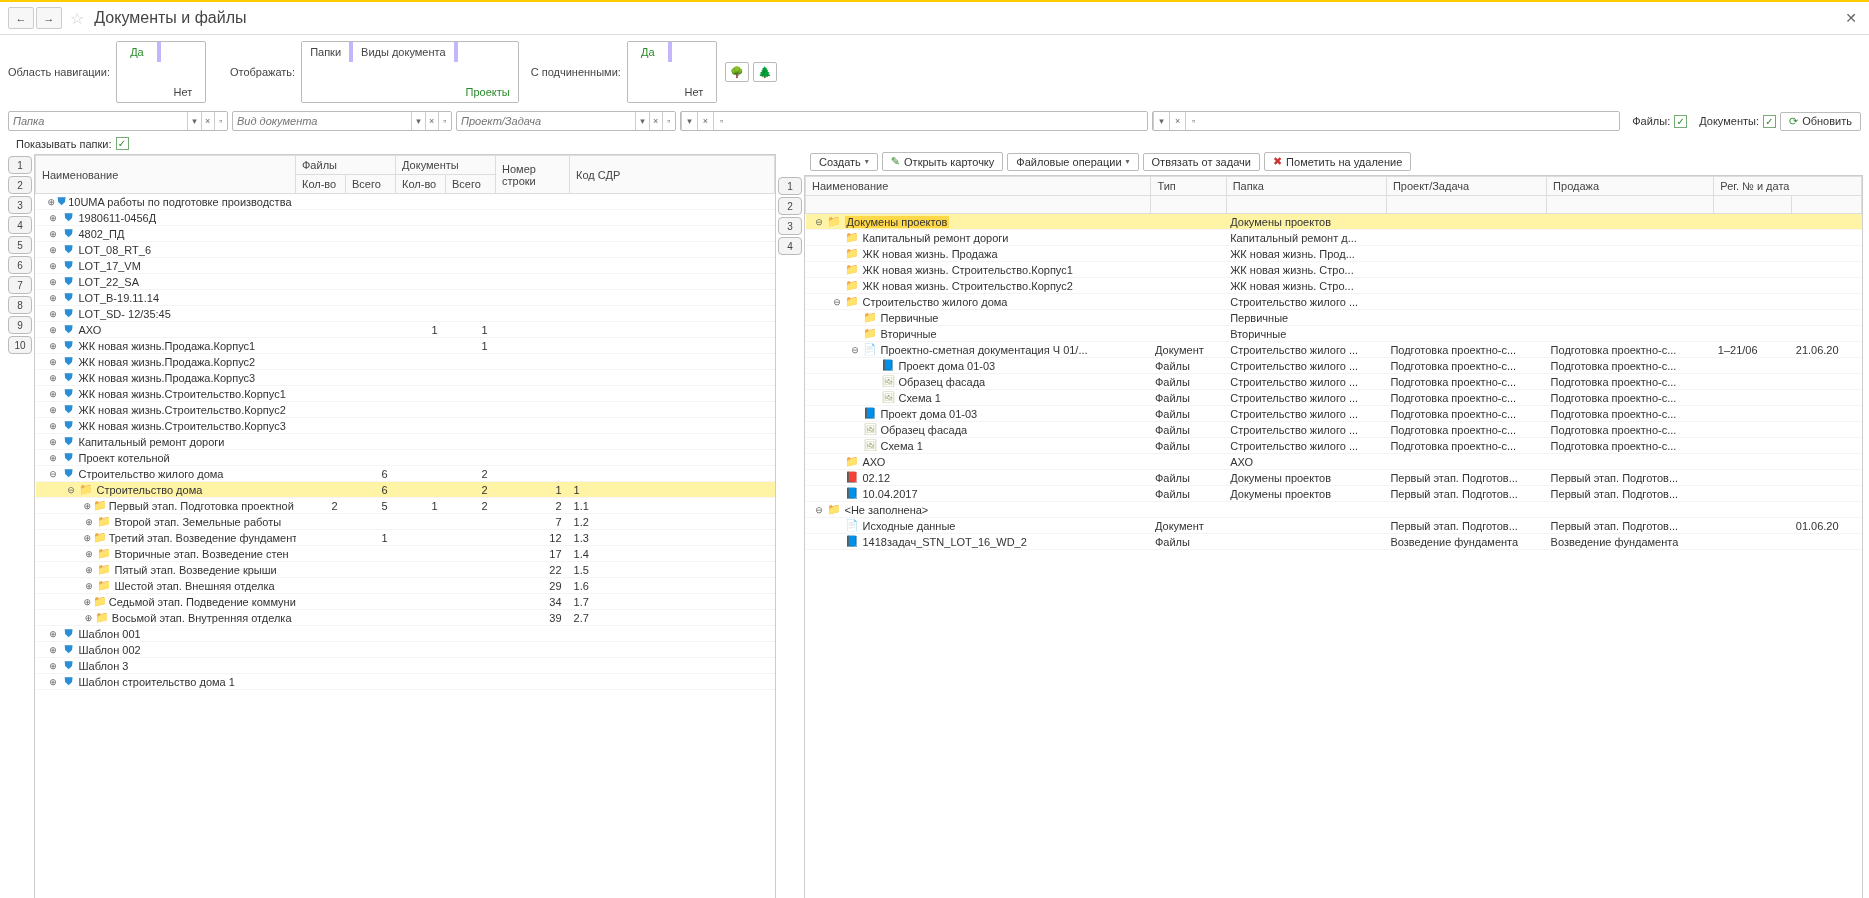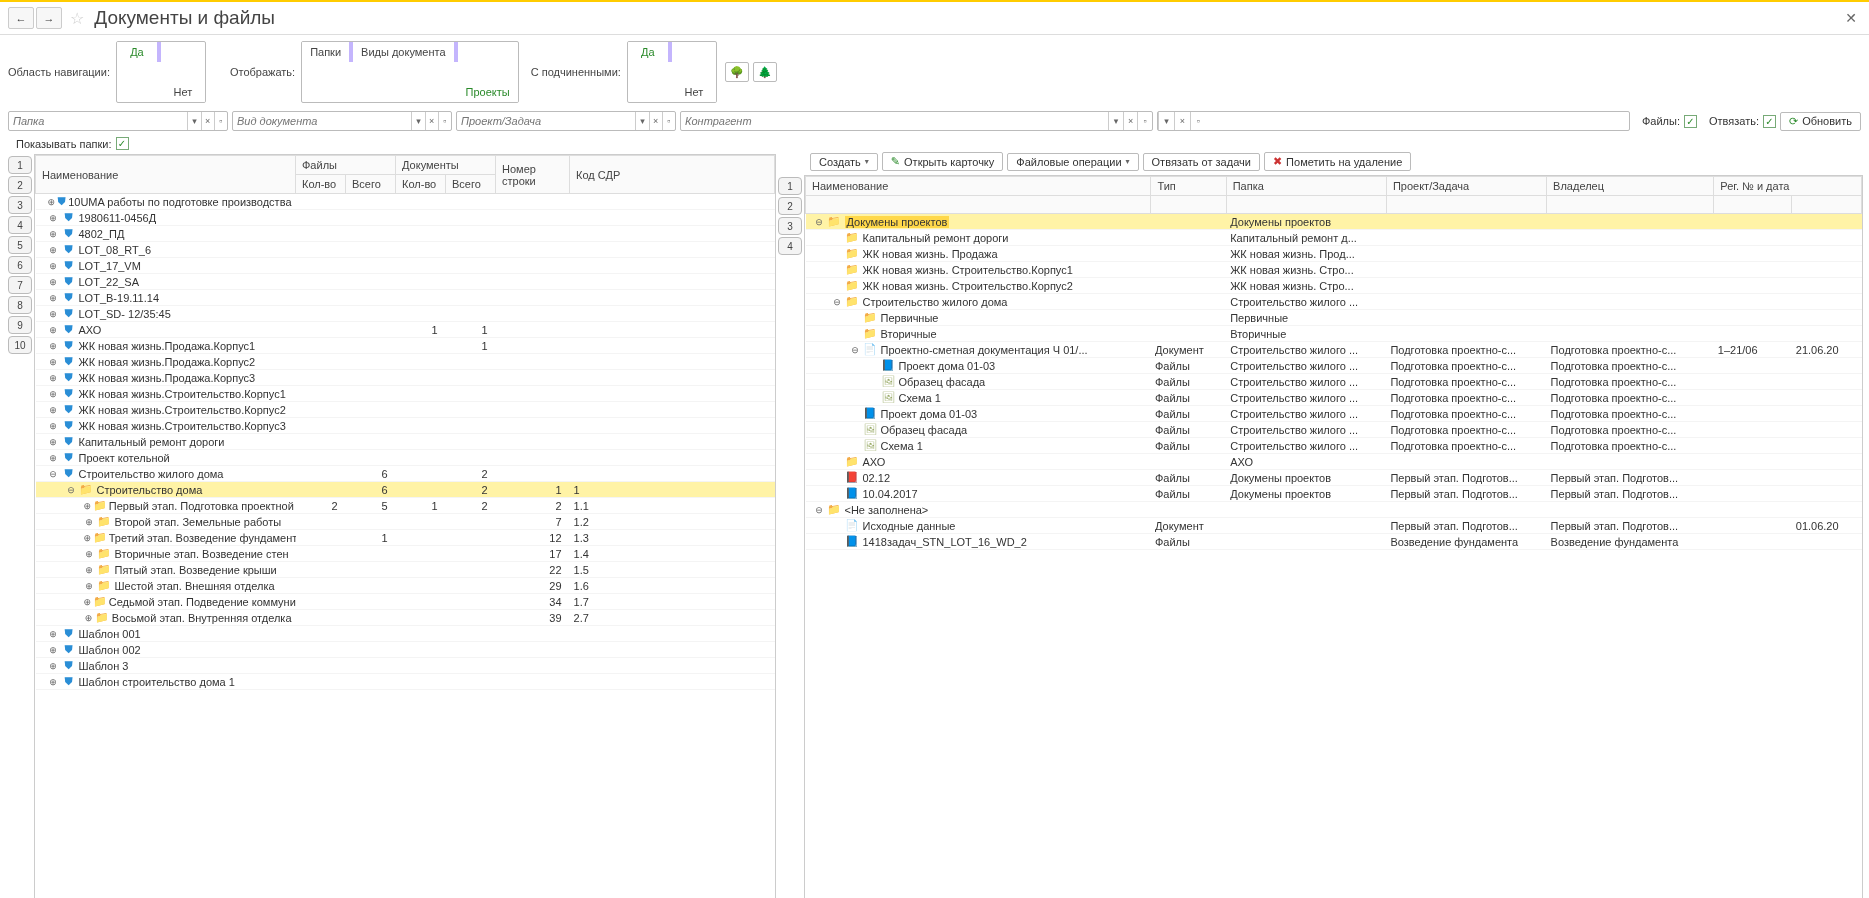--- a/index.html
+++ b/index.html
@@ -1,21 +1,21 @@
 <!DOCTYPE html>
 <html><head>
 <meta charset="utf-8">
 <style>
   * { box-sizing: border-box; }
   html, body { margin:0; padding:0; font-family: Arial, sans-serif; font-size:11px; color:#333; background:#fff; height:100%; }
   .topbar { height:2px; background:#ffcc00; }
   .header { display:flex; align-items:center; padding:4px 8px; border-bottom:1px solid #ddd; }
   .navbtn { display:flex; align-items:center; justify-content:center; width:26px; height:22px; border:1px solid #ccc; background:#f7f7f7; border-radius:2px; margin-right:2px; cursor:pointer;}
   .star { margin:0 6px; color:#ccc; font-size:16px; }
-  .title { font-size:19px; color:#444; margin-left:4px; }
+  .title { font-size:16px; color:#444; margin-left:4px; }
   .close-x { margin-left:auto; font-size:14px; color:#666; cursor:pointer; padding:4px;}
   .toolbar { display:flex; align-items:center; padding:6px 8px; gap:4px; border-bottom:0; flex-wrap:nowrap;}
   .lbl { margin-right:2px; color:#444;}
   .tbtn { display:inline-flex; align-items:center; justify-content:center; height:20px; padding:0 8px; border:1px solid #bbb; background:#fff; border-radius:2px; cursor:pointer; font-size:11px; color:#444; min-width:44px;}
   .tbtn.green { color:#2a8a2a; }
   .tbtn.icon { min-width:24px; padding:0 4px;}
   .group { display:flex; border:1px solid #bbb; border-radius:2px; overflow:hidden;}
   .group .tbtn { border:none; border-right:4px solid #c4b5fd; border-radius:0;}
   .group .tbtn:last-child { border-right:none;margin-top:40px;}
   .filters { display:flex; padding:2px 8px 6px 8px; gap:4px; align-items:center;}
@@ -103,36 +103,35 @@
     <div class="cbtn">×</div>
     <div class="cbtn">▫</div>
   </div>
   <div class="combo" style="width:220px">
     <input placeholder="Проект/Задача" style="">
     <div class="cbtn">▾</div>
     <div class="cbtn">×</div>
     <div class="cbtn">▫</div>
   </div>
   <div class="combo" style="flex:1">
-    <input placeholder="Контрагент" style="">
     <div class="cbtn">▾</div>
     <div class="cbtn">×</div>
     <div class="cbtn">▫</div>
   </div>
   <div class="combo" style="flex:1">
     <div class="cbtn">▾</div>
     <div class="cbtn">×</div>
     <div class="cbtn">▫</div>
   </div>
   <div class="chk">
     <span>Файлы:</span>
     <span class="chkbox">✓</span>
   </div>
   <div class="chk">
-    <span>Отвязать:</span>
+    <span>Документы:</span>
     <span class="chkbox">✓</span>
   </div>
   <div class="refresh-btn">
     <span style="color:#2a8a2a">⟳</span>
     <span>Обновить</span>
   </div>
 </div>
 
 <div class="main">
   <div class="panel left">
@@ -690,21 +689,21 @@
               <col style="width:120px">
               <col style="width:56px">
               <col style="width:50px">
           </colgroup>
           <thead>
             <tr>
               <th>Наименование</th>
               <th>Тип</th>
               <th>Папка</th>
               <th>Проект/Задача</th>
-              <th>Владелец</th>
+              <th>Продажа</th>
               <th colspan="2">Рег. № и дата</th>
             </tr>
             <tr>
                 <th></th>
                 <th></th>
                 <th></th>
                 <th></th>
                 <th></th>
                 <th></th>
                 <th></th>

